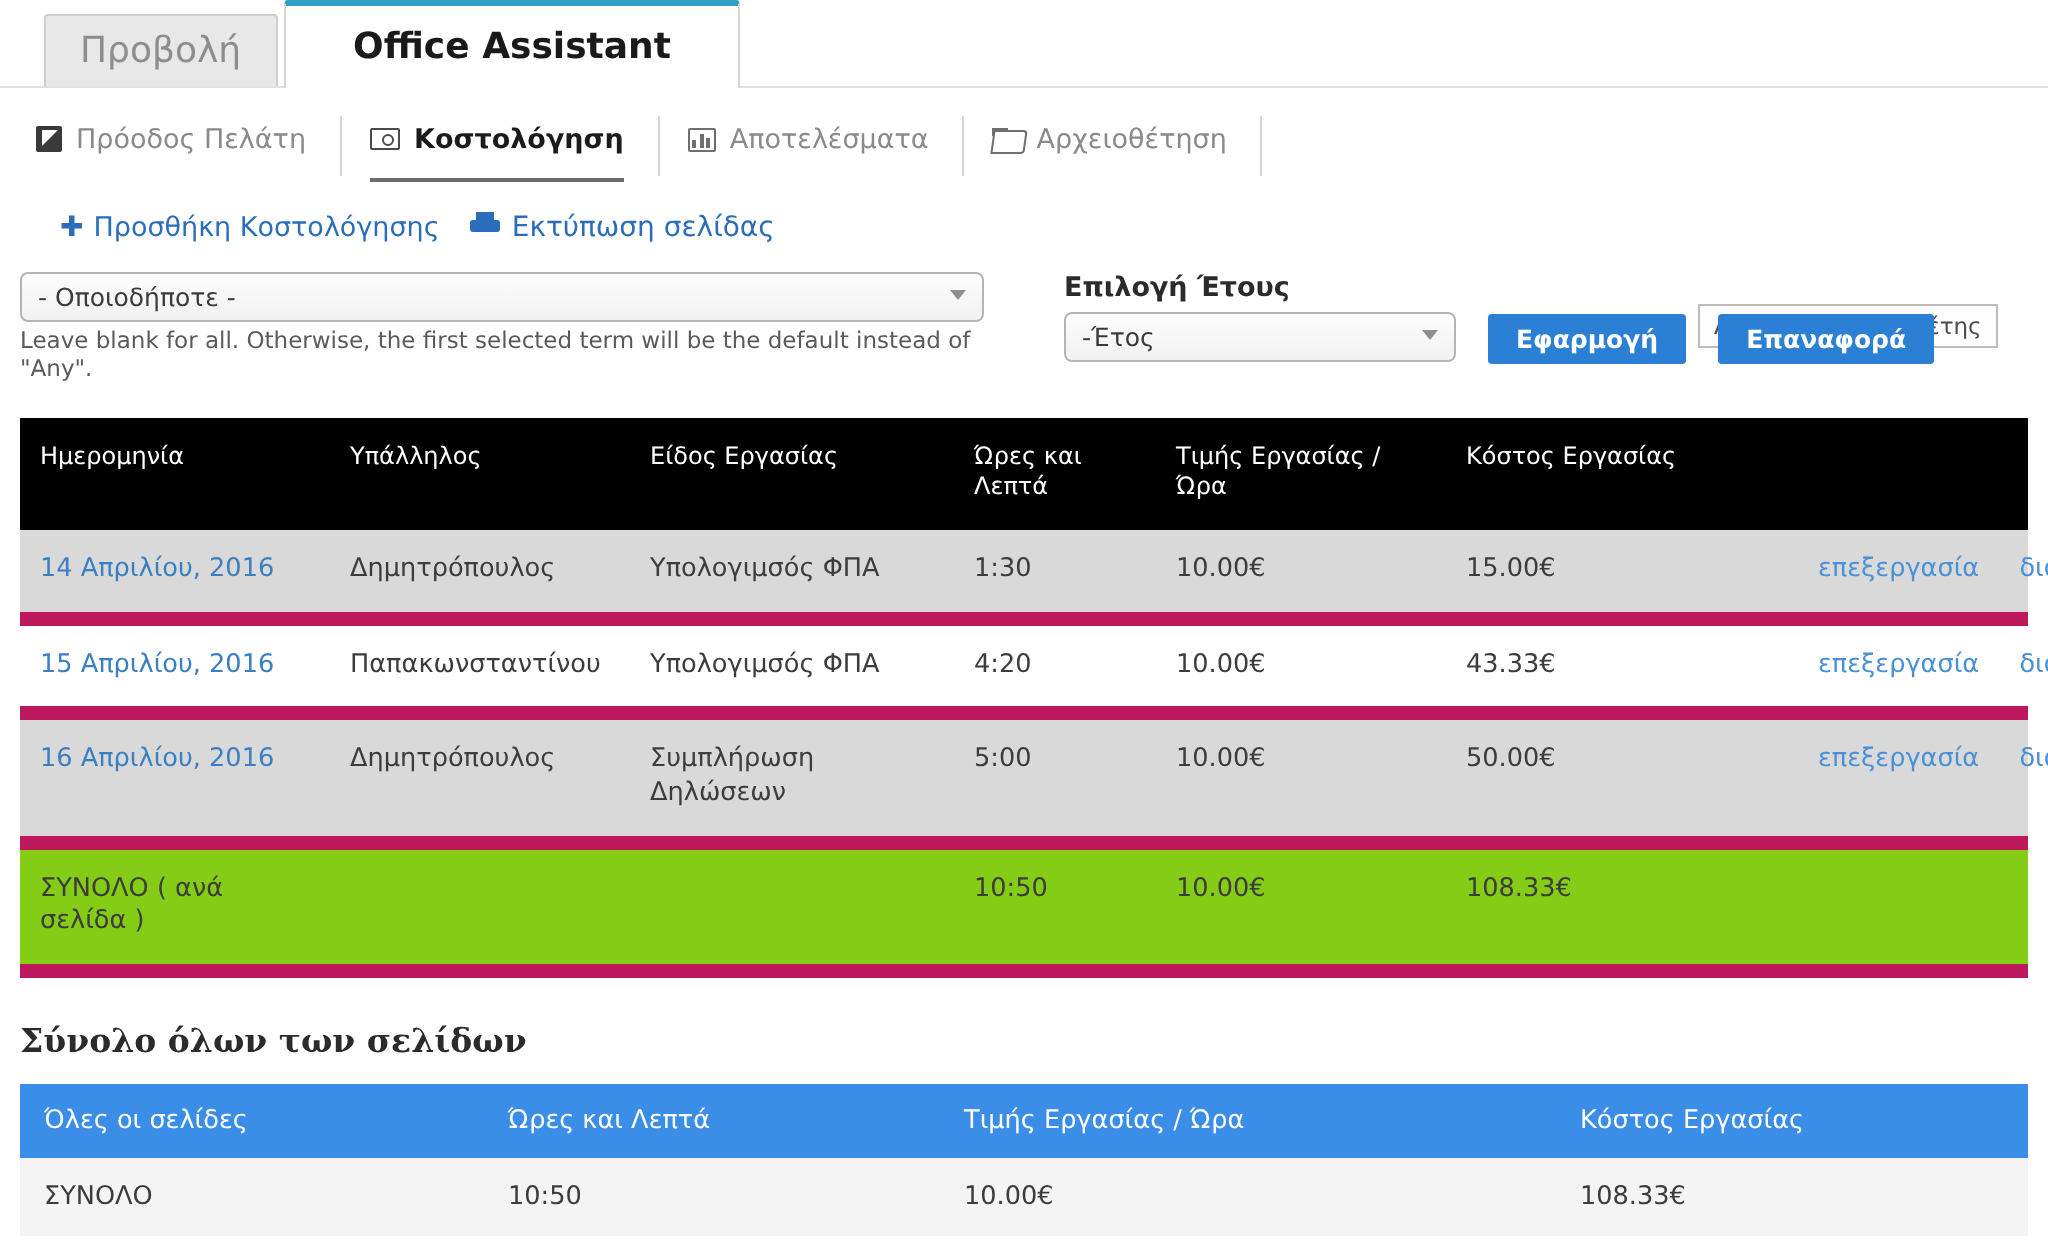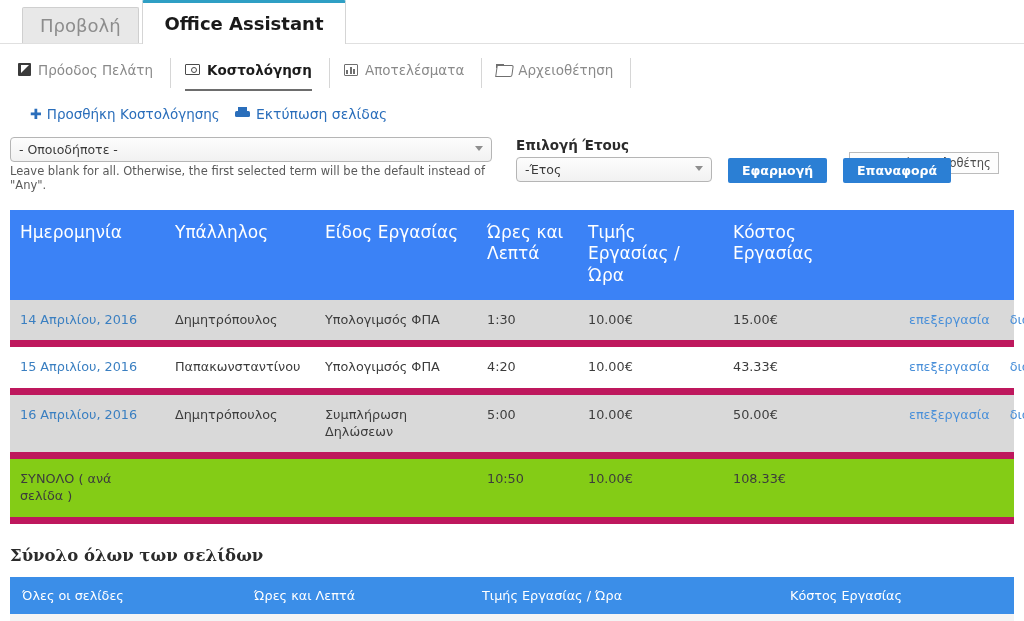--- a/index.html
+++ b/index.html
@@ -36,21 +36,21 @@
     position: relative;
     cursor: pointer;
   }
   .ptab.active {
     background: #ffffff;
     color: #1a1a1a;
     font-weight: bold;
     border-color: #d5d5d5;
     border-top: 3px solid #2f9fc4;
     height: 44px;
-    padding: 0 22px;
+    padding: 0 34px;
     z-index: 3;
     margin-bottom: -1px;
   }
 
   
   .secondary-tabs {
     display: flex;
     align-items: center;
     padding: 12px 0 0 18px;
     height: 46px;
@@ -179,42 +179,42 @@
   }
   .fake-select .caret {
     position: absolute; right: 9px; top: 9px;
     width: 0; height: 0;
     border-left: 4px solid transparent;
     border-right: 4px solid transparent;
     border-top: 5px solid #8e8e8e;
   }
   .helper-text { font-size: 11.5px; color: #5a5a5a; margin-top: 2px; }
   .month-col { width: 482px; }
-  .year-col { width: 196px; margin-left: 24px; }
+  .year-col { width: 196px; margin-left: 40px; }
   .btns { display: flex; gap: 16px; margin-left: 16px; padding-top: 21px; }
   .btn {
     background: #2b7fd4;
     color: #ffffff;
     font-size: 12.5px;
     font-weight: bold;
     border: none;
     border-radius: 2px;
     padding: 0 14px;
     height: 25px;
     min-width: 92px;
     cursor: pointer;
     font-family: "DejaVu Sans", "Liberation Sans", sans-serif;
   }
 
   
   .tbl { width: 1004px; margin: 0 10px; border-collapse: collapse; table-layout: fixed; }
   .tbl thead th {
-    background: #3b82f6;
+    background: #000000;
     color: #ffffff;
-    font-size: 17px;
+    font-size: 12px;
     font-weight: normal;
     text-align: left;
     padding: 12px 10px 14px 10px;
     vertical-align: top;
     line-height: 1.25;
   }
   .tbl tbody td {
     font-size: 12.8px;
     color: #3c3c3c;
     padding: 12px 10px;

